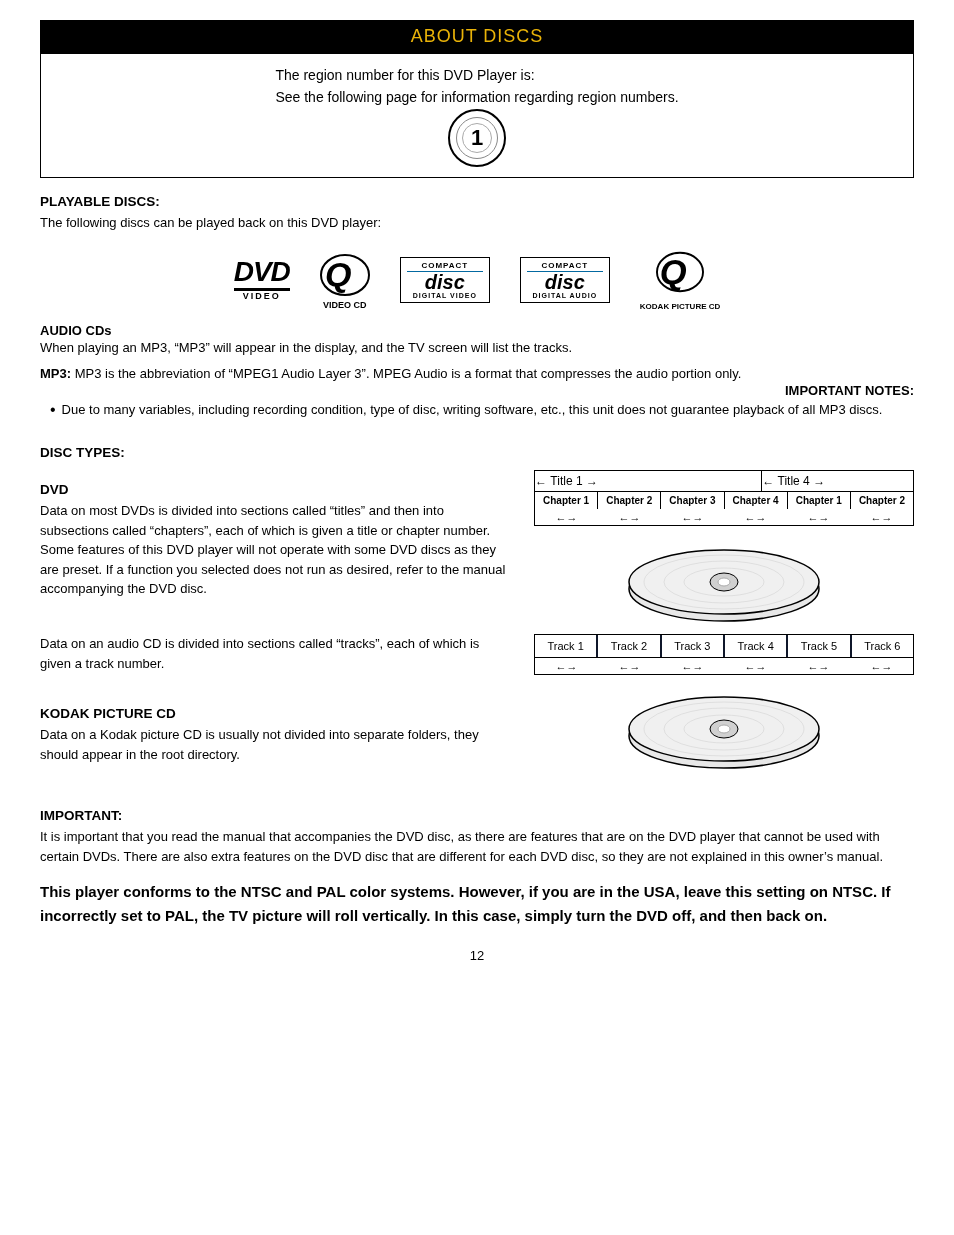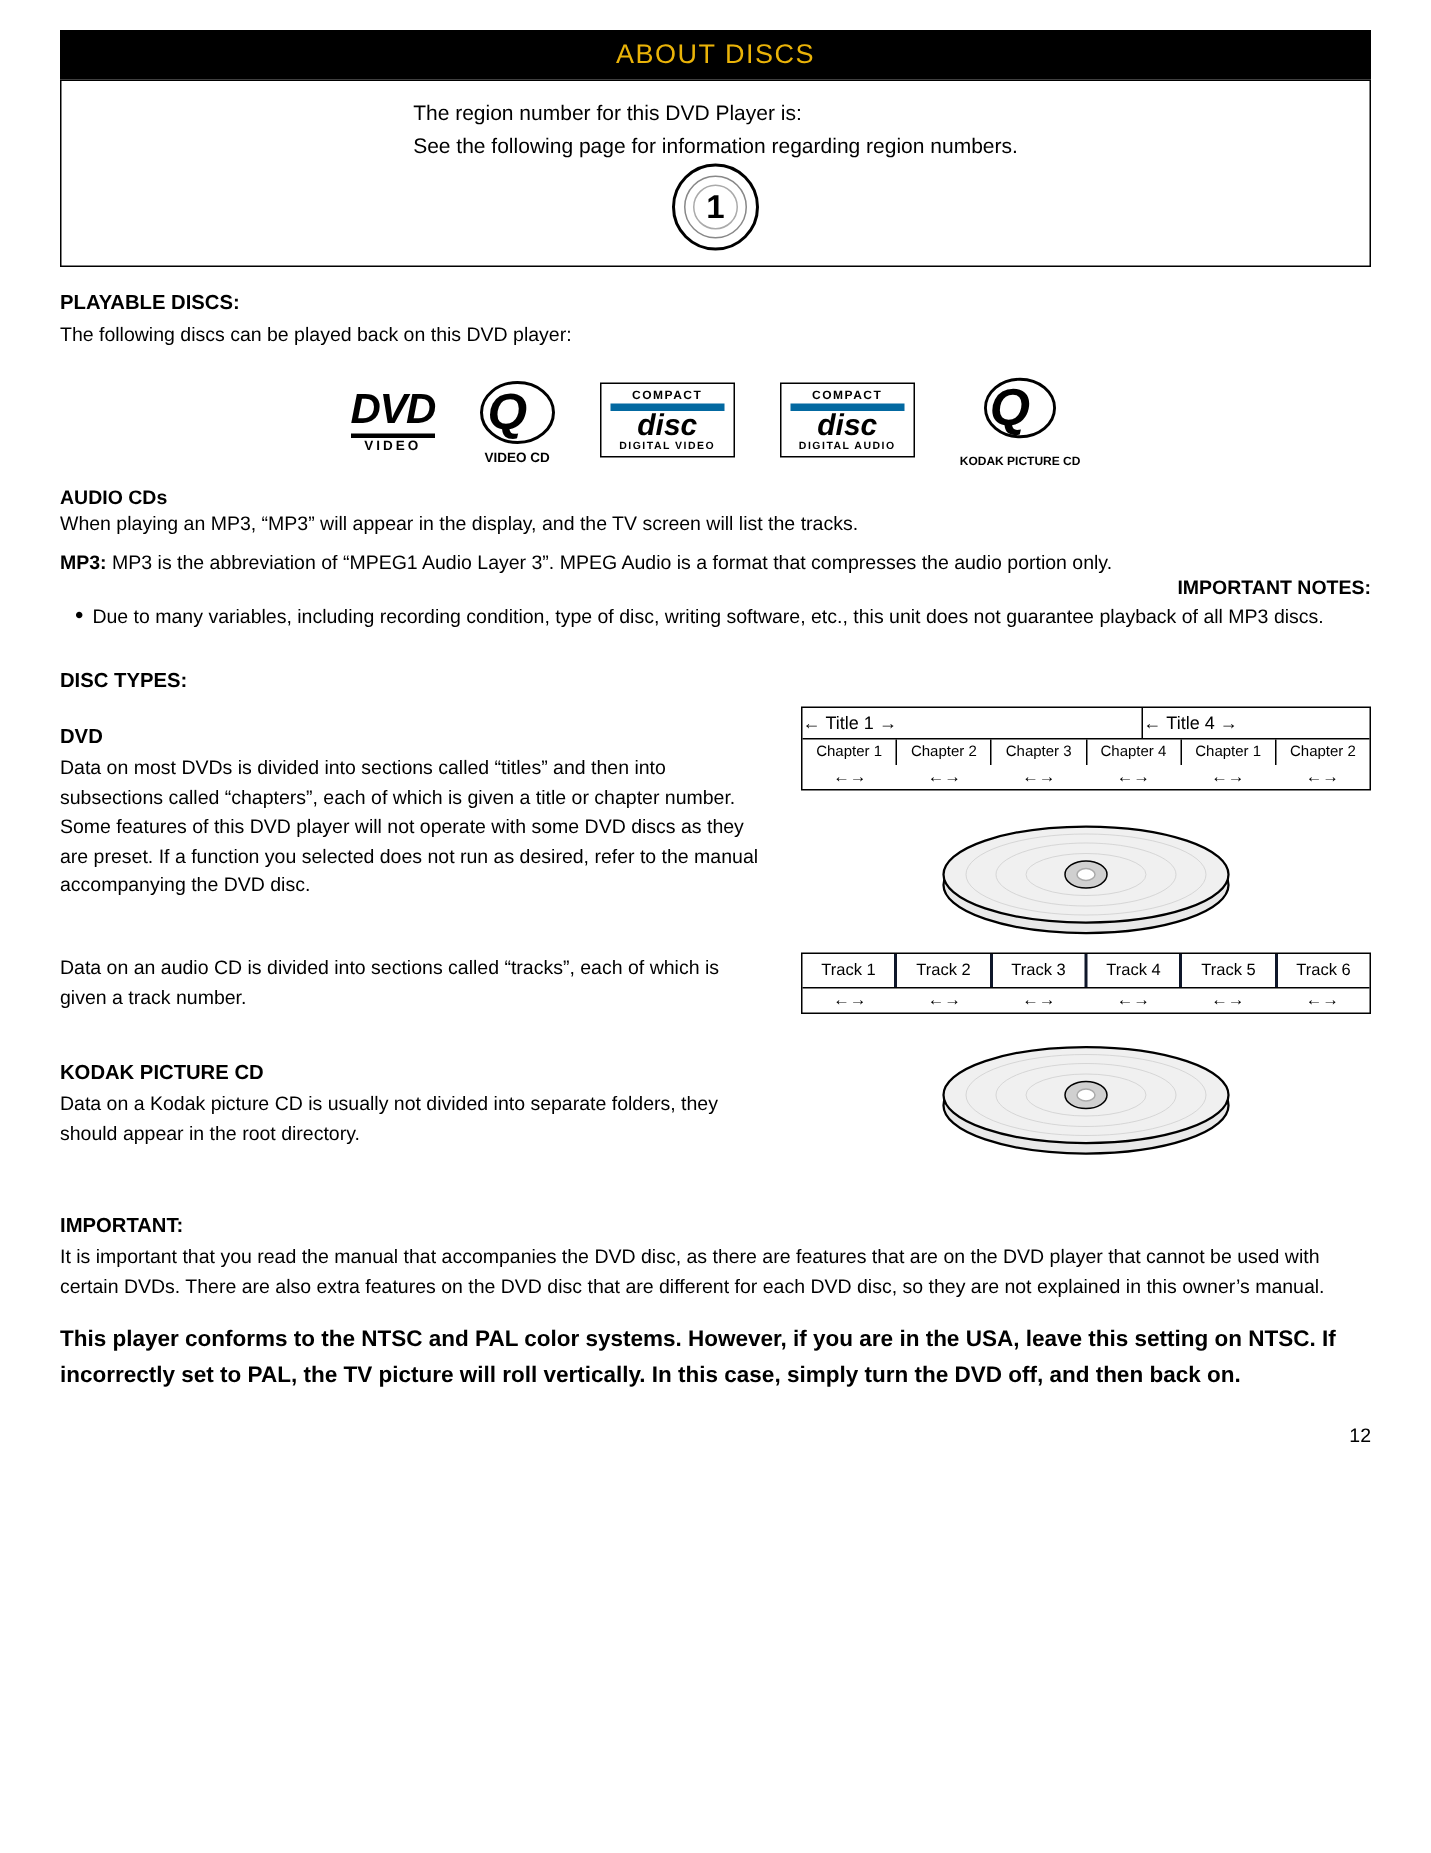--- a/index.html
+++ b/index.html
@@ -118,21 +118,21 @@
       flex-direction: column;
       align-items: center;
       border: 1.5px solid #000;
       padding: 3px 6px;
       width: 90px;
     }
     .compact-text {
       font-size: 8px;
       letter-spacing: 1px;
       font-weight: bold;
-      border-bottom: 5px solid #0369a1;
+      border-bottom: 1px solid #0369a1;
       width: 100%;
       text-align: center;
       padding-bottom: 1px;
     }
     .disc-big {
       font-size: 20px;
       font-weight: 900;
       font-style: italic;
       line-height: 1;
     }
@@ -218,20 +218,21 @@
     .dvd-chapters-row {
       display: flex;
     }
     .dvd-chapter-cell {
       flex: 1;
       text-align: center;
       font-size: 10px;
       padding: 3px 1px;
       border-right: 1px solid #000;
       position: relative;
+      font-weight: bold;
     }
     .dvd-chapter-cell:last-child {
       border-right: none;
     }
     .dvd-arrow-row {
       display: flex;
       padding: 2px 0;
     }
     .dvd-arr-cell {
       flex: 1;
@@ -272,21 +273,21 @@
       border-top: 1px solid #000;
     }
     .track-arr-cell {
       flex: 1;
       text-align: center;
       font-size: 11px;
     }
 
     
     .page-number {
-      text-align: right;
+      text-align: center;
       margin-top: 20px;
       font-size: 13px;
     }
 
     
     .important-bold {
       font-weight: bold;
       font-size: 15px;
       line-height: 1.6;
       margin-top: 14px;

